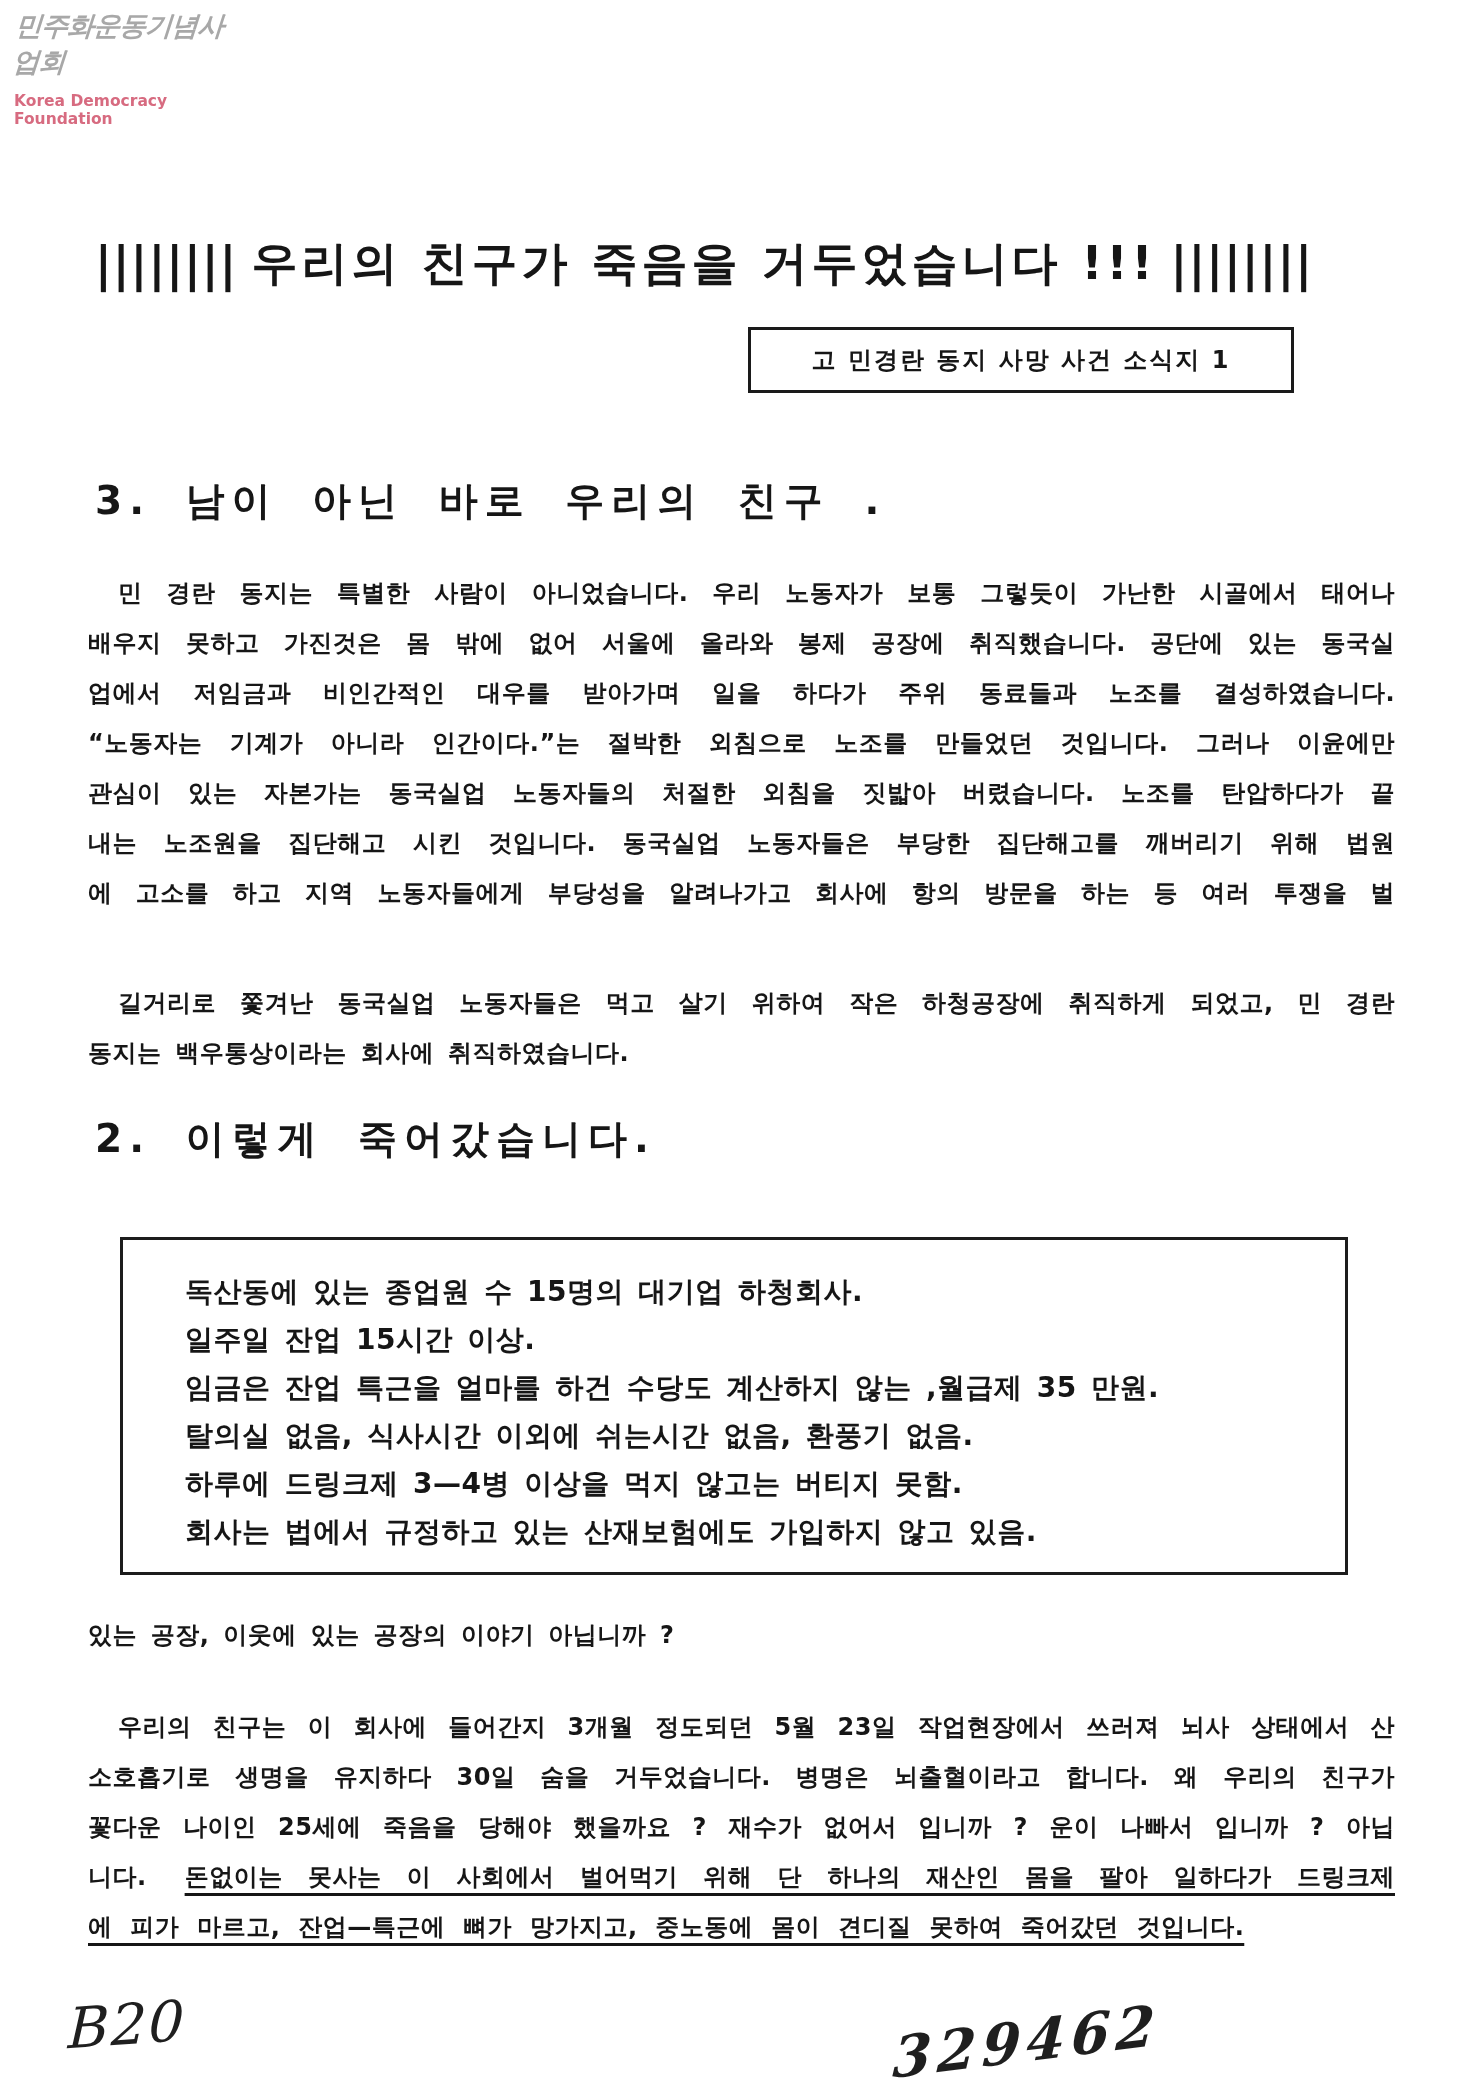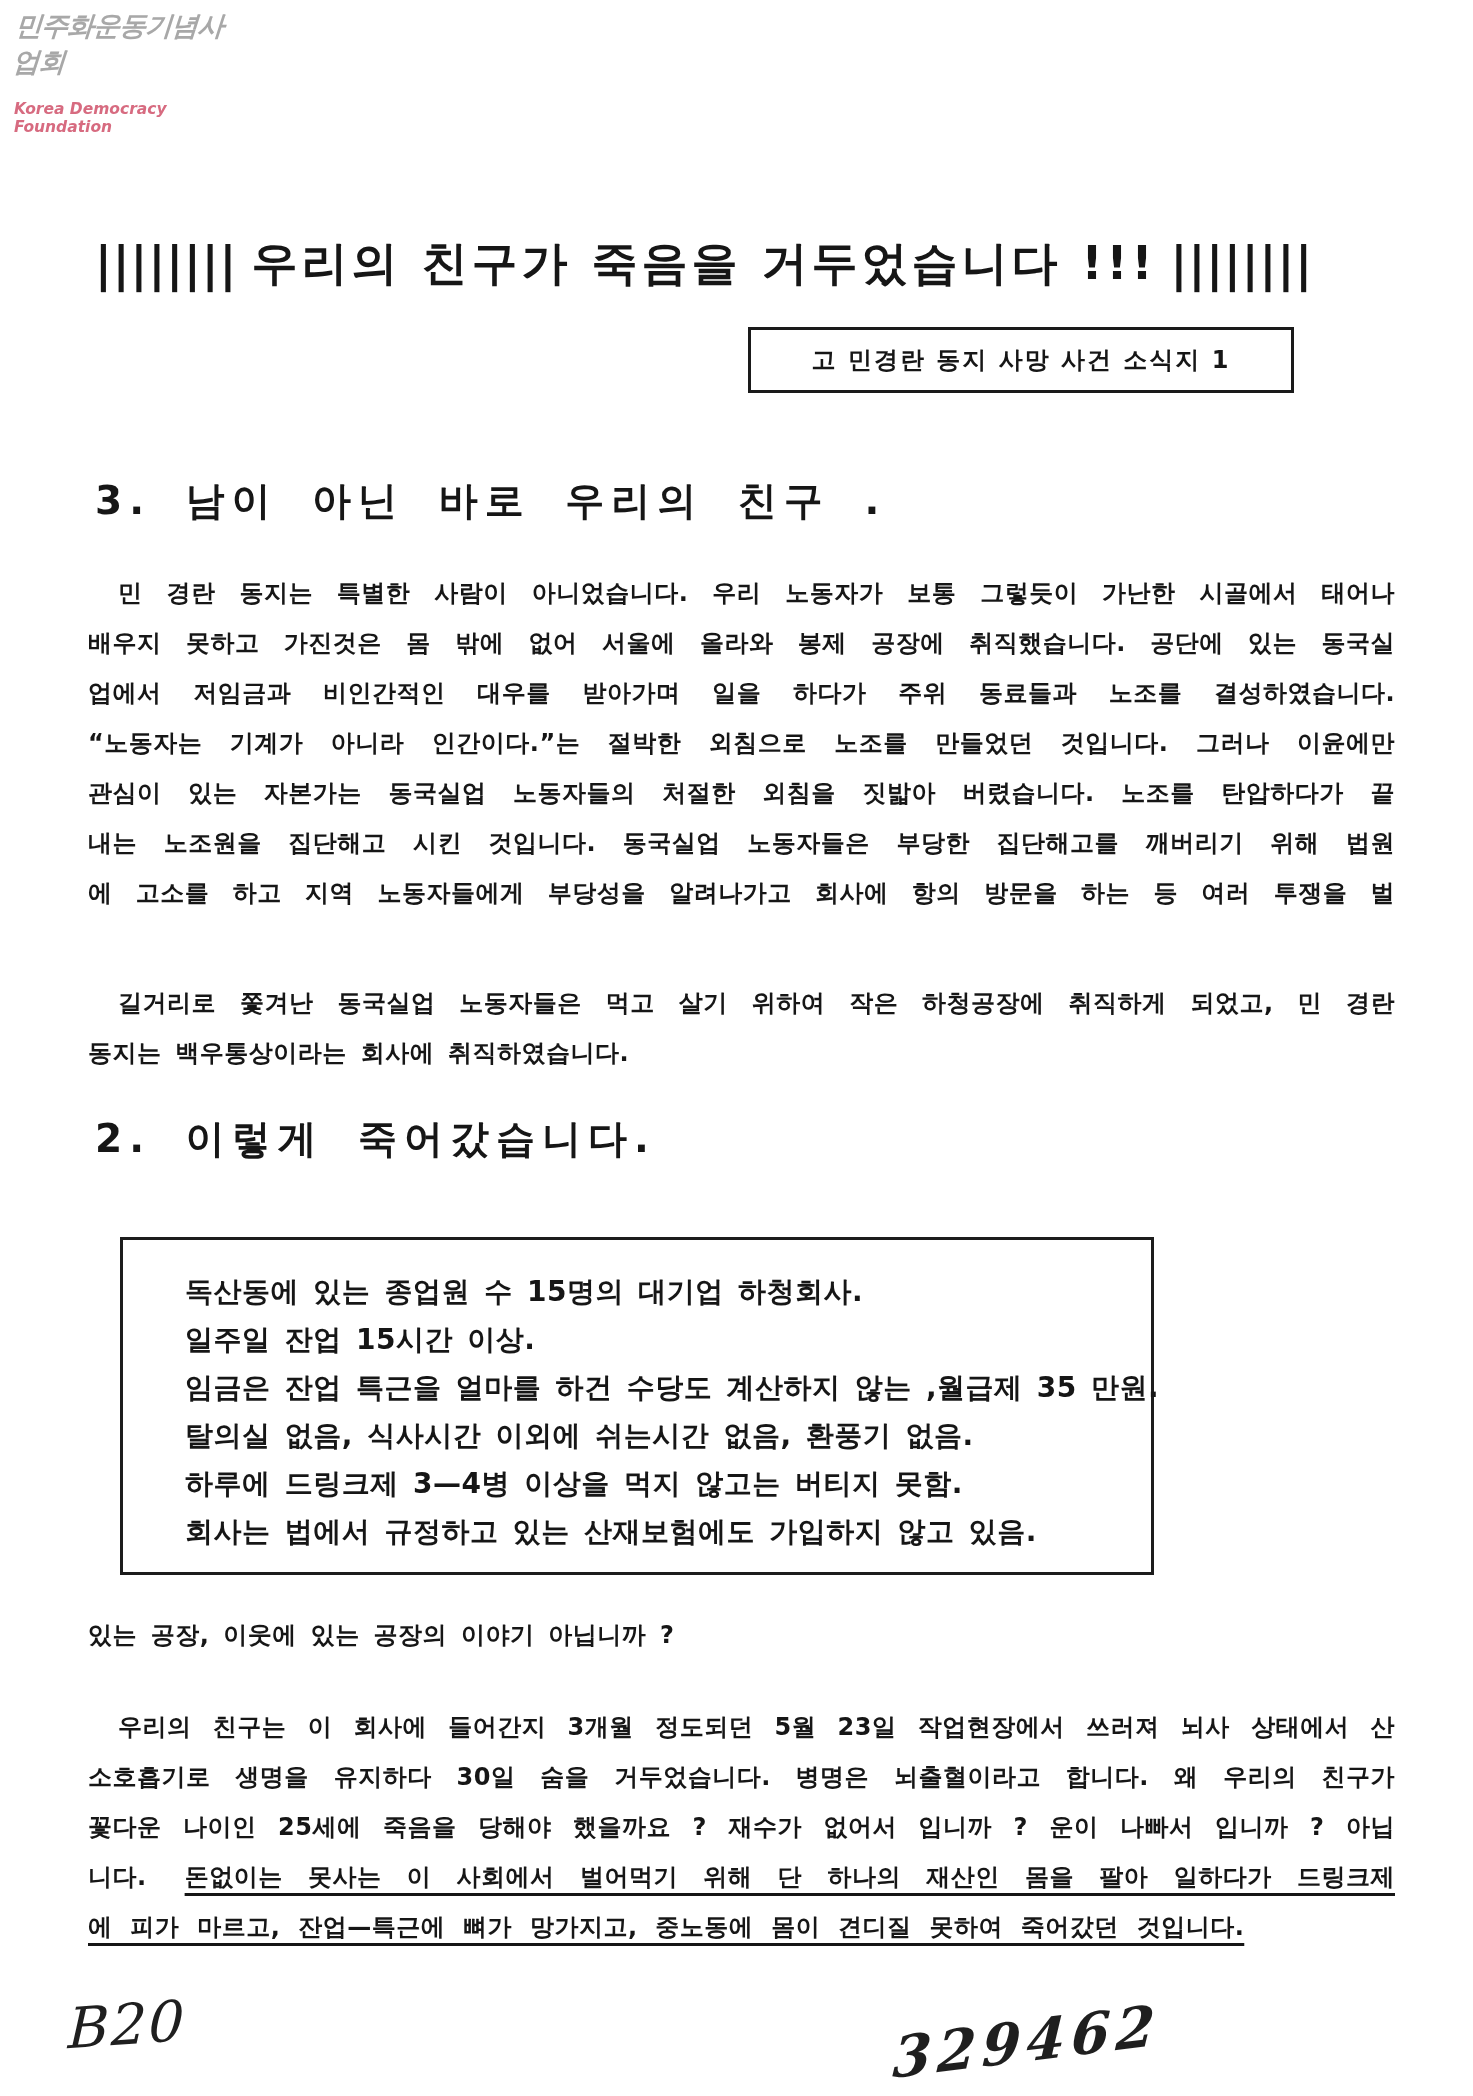--- a/index.html
+++ b/index.html
@@ -15,22 +15,22 @@
   }
 
   
   .logo { position: absolute; left: 14px; top: 8px; width: 230px; }
   .logo-kr {
     font-size: 27px; font-weight: 700; letter-spacing: -1px;
     color: #a8a8a8; font-style: italic;
     transform: skewX(-4deg); display: inline-block;
   }
   .logo-en {
-    font-size: 15.5px; font-weight: 700; font-style: italic;
-    color: #d76b80; margin-top: 20px; letter-spacing: 0px;
+    font-size: 15.5px; font-weight: 700; 
+    color: #d76b80; margin-top: 12px; letter-spacing: 0px;
   }
 
   
   .title-row {
     position: absolute; left: 95px; top: 232px; width: 1218px; height: 64px;
     display: flex; align-items: center; justify-content: space-between;
   }
   .title-bars {
     font-size: 46px; font-weight: 700; letter-spacing: 1px;
     transform: scaleY(1.05);
@@ -67,21 +67,21 @@
   .para1 { top: 568px; }
   .para2 { top: 978px; }
   .para3 { top: 1610px; }
   .para4 { top: 1702px; }
   .line { text-align: justify; text-align-last: justify; }
   .line.short { text-align: left; text-align-last: auto; word-spacing: 5px; }
   .line.indent { text-indent: 30px; }
 
   
   .cond-box {
-    position: absolute; left: 120px; top: 1237px; width: 1034px;
+    position: absolute; left: 120px; top: 1237px; width: 1228px;
     border: 3px solid #1c1c1c;
     padding: 28px 30px 16px 62px;
   }
   .cond-line {
     font-size: 28px; font-weight: 700; line-height: 48px;
     letter-spacing: 0.5px; word-spacing: 4px; white-space: nowrap;
   }
 
   
   .mixed-line { display: flex; align-items: baseline; }

